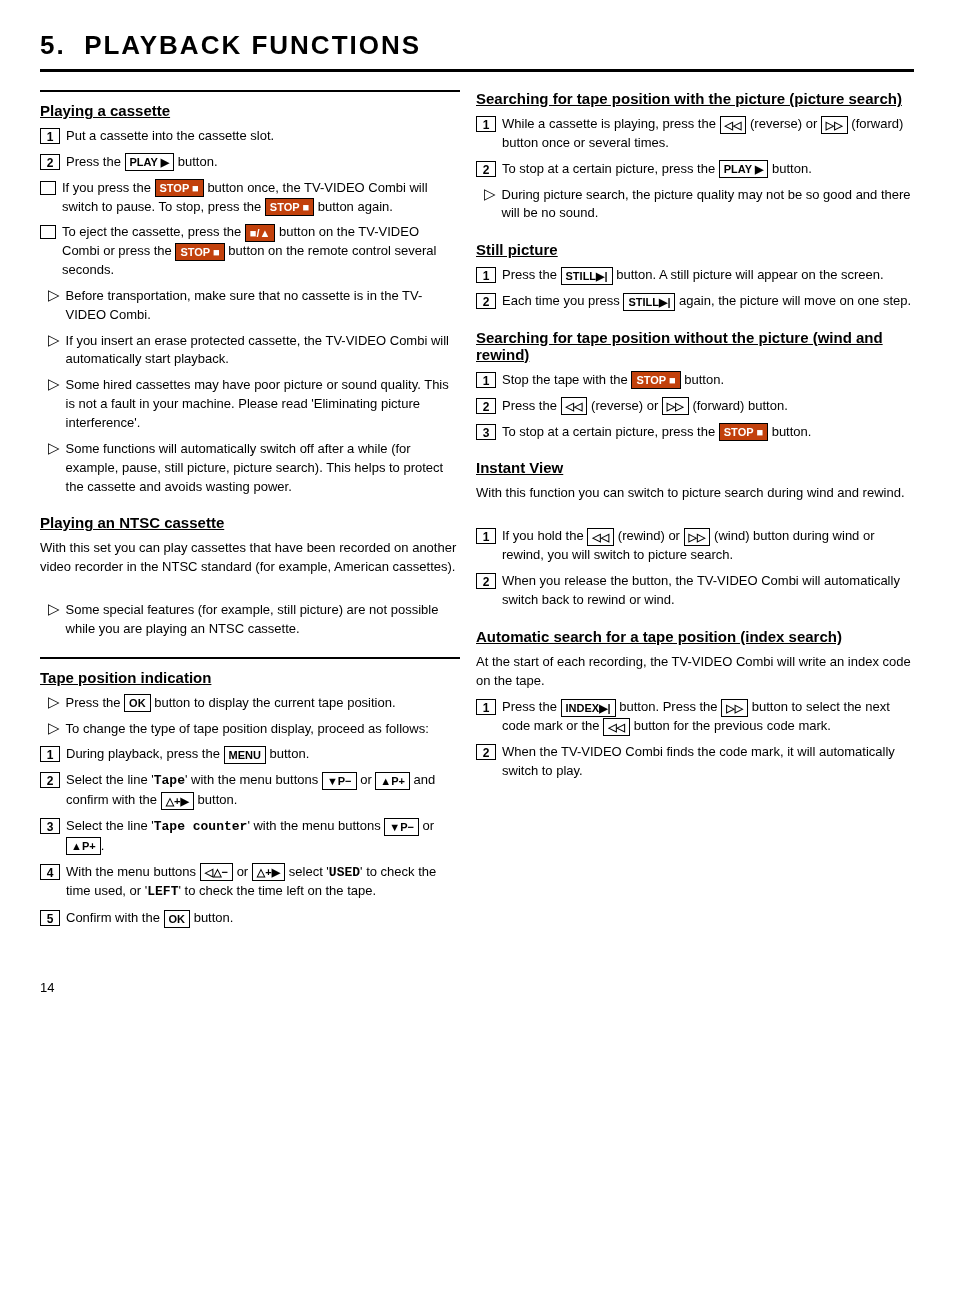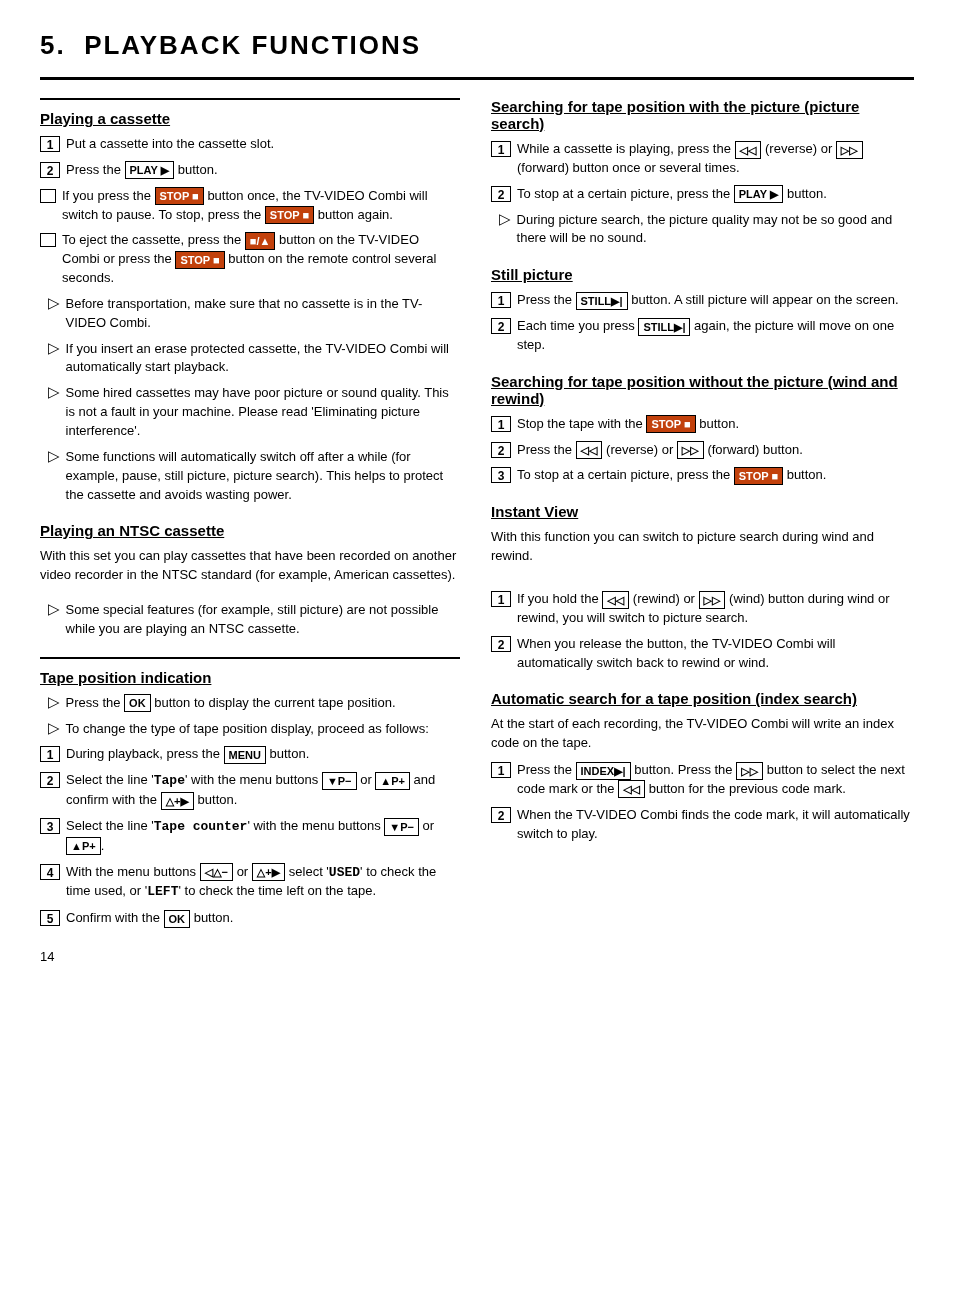--- a/index.html
+++ b/index.html
@@ -11,26 +11,26 @@
       width: 954px;
       min-height: 1302px;
       padding: 30px 40px 30px 40px;
     }
     h1.page-title {
       font-size: 26px;
       font-weight: 900;
       letter-spacing: 2px;
       text-transform: uppercase;
       border-bottom: 3px solid #000;
-      padding-bottom: 16px;
+      padding-bottom: 8px;
       margin-bottom: 18px;
     }
     .two-col {
       display: flex;
-      gap: 31px;
+      gap: 16px;
     }
     .col-left {
       width: 420px;
       flex-shrink: 0;
     }
     .col-right {
       flex: 1;
     }
     .section {
       margin-bottom: 18px;
@@ -108,21 +108,21 @@
     }
     .btn-inline.filled {
       background: #c2410c;
       color: #fff;
     }
     .mono {
       font-family: 'Courier New', monospace;
       font-weight: 700;
     }
     .page-num {
-      margin-top: 3px;
+      margin-top: 34px;
       font-size: 13px;
     }
   </style>
 </head>
 <body>
 
 <h1 class="page-title">
   <span>5.</span>&nbsp;&nbsp;<span>PLAYBACK FUNCTIONS</span>
 </h1>
 
@@ -164,21 +164,21 @@
         <span class="note-text">Some hired cassettes may have poor picture or sound quality. This is not a fault in your machine. Please read 'Eliminating picture interference'.</span>
       </div>
       <div class="note-item">
         <span class="note-arrow">▷</span>
         <span class="note-text">Some functions will automatically switch off after a while (for example, pause, still picture, picture search). This helps to protect the cassette and avoids wasting power.</span>
       </div>
     </div>
 
     <div class="section">
       <span class="section-title">Playing an NTSC cassette</span>
-      <p style="margin-bottom:16px;line-height:1.45;">With this set you can play cassettes that have been recorded on another video recorder in the NTSC standard (for example, American cassettes).</p>
+      <p style="margin-bottom:24px;line-height:1.45;">With this set you can play cassettes that have been recorded on another video recorder in the NTSC standard (for example, American cassettes).</p>
       <div class="note-item">
         <span class="note-arrow">▷</span>
         <span class="note-text">Some special features (for example, still picture) are not possible while you are playing an NTSC cassette.</span>
       </div>
     </div>
 
     <div class="section">
       <div class="section-divider"></div>
       <span class="section-title">Tape position indication</span>
       <div class="note-item">

